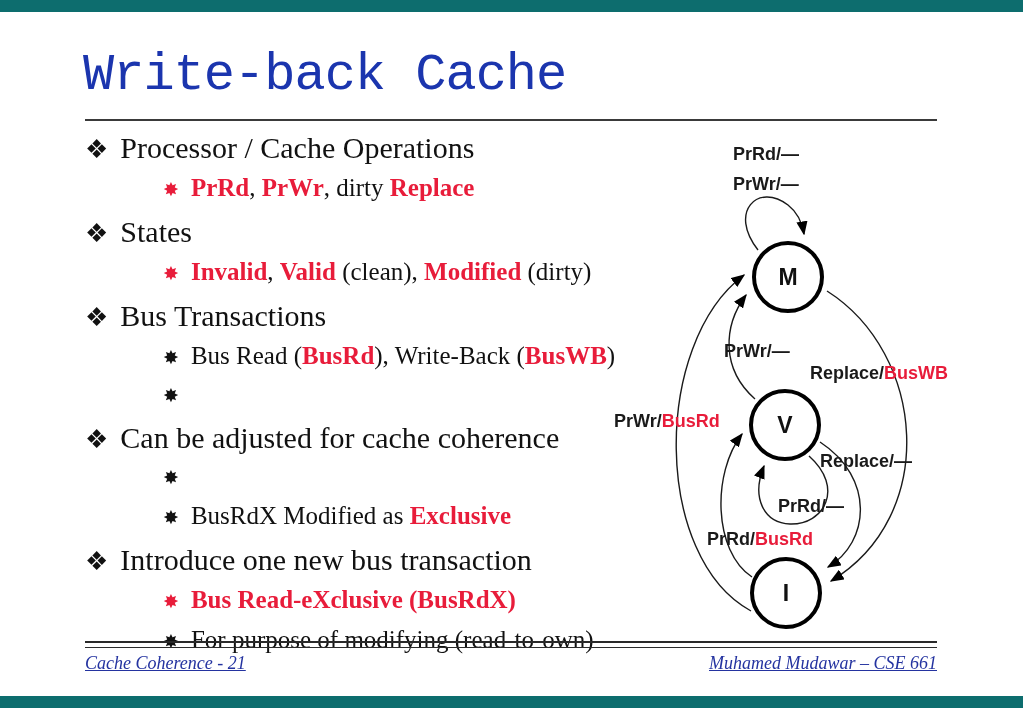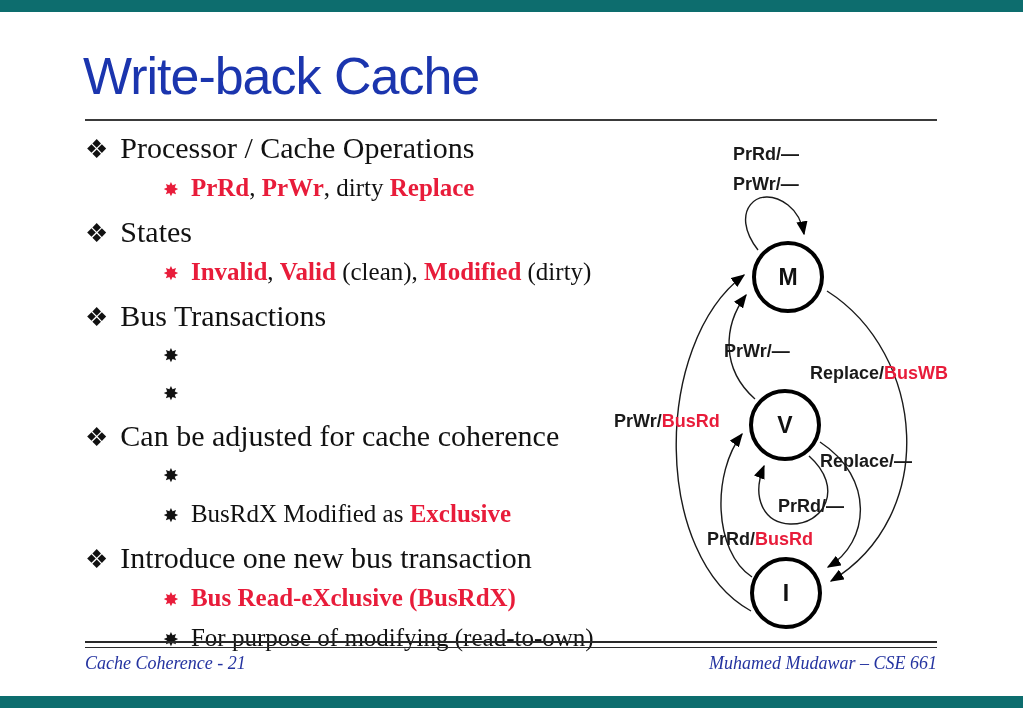--- a/index.html
+++ b/index.html
@@ -1,21 +1,21 @@
 <!DOCTYPE html>
 <html><head>
 <meta charset="utf-8">
 <style>
   html,body{margin:0;padding:0;background:#fff;}
   .slide{position:relative;width:1023px;height:708px;background:#ffffff;overflow:hidden;
          font-family:"Liberation Serif",serif;color:#111;}
   .teal-bar{position:absolute;left:0;width:1023px;height:12px;background:#0d6d6e;}
   .teal-bar.top{top:0;}
   .teal-bar.bottom{bottom:0;}
-  .title{position:absolute;left:83px;top:48px;font-family:Liberation Sans, sans-serif;
+  .title{position:absolute;left:83px;top:48px;font-family:Liberation Mono, monospace;
          font-size:52px;line-height:56px;color:#1b35ae;letter-spacing:-1px;white-space:nowrap;}
   .title-rule{position:absolute;left:85px;top:119px;width:852px;height:2px;background:#3a3a3a;}
   .bullets{position:absolute;left:85px;top:133px;width:545px;}
   .row{display:flex;align-items:baseline;line-height:30px;white-space:nowrap;}
   .row.lvl1{font-size:30px;margin-top:12px;}
   .row.lvl2{font-size:25px;margin-top:8px;padding-left:78px;}
   .row:first-child{margin-top:0;}
   .marker1{font-size:26px;margin-right:12px;color:#111;}
   .marker2{font-size:19px;margin-right:12px;}
   .red{color:#e81c3a;}
@@ -25,21 +25,21 @@
   .state{position:absolute;width:64px;height:64px;border:4.5px solid #000;border-radius:50%;
          background:#fff;transform:translate(-50%,-50%);display:flex;align-items:center;
          justify-content:center;font-family:"Liberation Sans",sans-serif;font-weight:bold;
          font-size:23px;color:#111;}
   .dlabel{position:absolute;font-family:"Liberation Sans",sans-serif;font-size:18px;
           color:#1a1a1a;white-space:nowrap;font-weight:bold;}
   
   .footer-rule{position:absolute;left:85px;top:641px;width:852px;height:4px;
                border-top:2px solid #2a2a2a;border-bottom:1px solid #2a2a2a;}
   .footer{position:absolute;left:85px;top:653px;width:852px;display:flex;
-          justify-content:space-between;font-style:italic;font-size:18px;color:#2433a0;}
+          justify-content:space-between;font-style:italic;font-size:18px;color:#2433a0;text-decoration:underline;}
 </style>
 </head>
 <body>
 
 <div class="slide">
   <div class="teal-bar top"></div>
 
   <div class="title">Write-back Cache</div>
   <div class="title-rule"></div>
 
@@ -59,20 +59,21 @@
       <div class="row lvl2">
         <span class="marker2 red">✸</span>
         <span><span class="red bold">Invalid</span><span>, </span><span class="red bold">Valid</span><span> (clean), </span><span class="red bold">Modified</span><span> (dirty)</span></span>
       </div>
       <div class="row lvl1">
         <span class="marker1">❖</span>
         <span><span>Bus Transactions</span></span>
       </div>
       <div class="row lvl2">
         <span class="marker2">✸</span>
+        <span><span>Bus Read (</span><span class="red bold">BusRd</span><span>), Write-Back (</span><span class="red bold">BusWB</span><span>)</span></span>
       </div>
       <div class="row lvl2">
         <span class="marker2">✸</span>
       </div>
       <div class="row lvl1">
         <span class="marker1">❖</span>
         <span><span>Can be adjusted for cache coherence</span></span>
       </div>
       <div class="row lvl2">
         <span class="marker2">✸</span>

